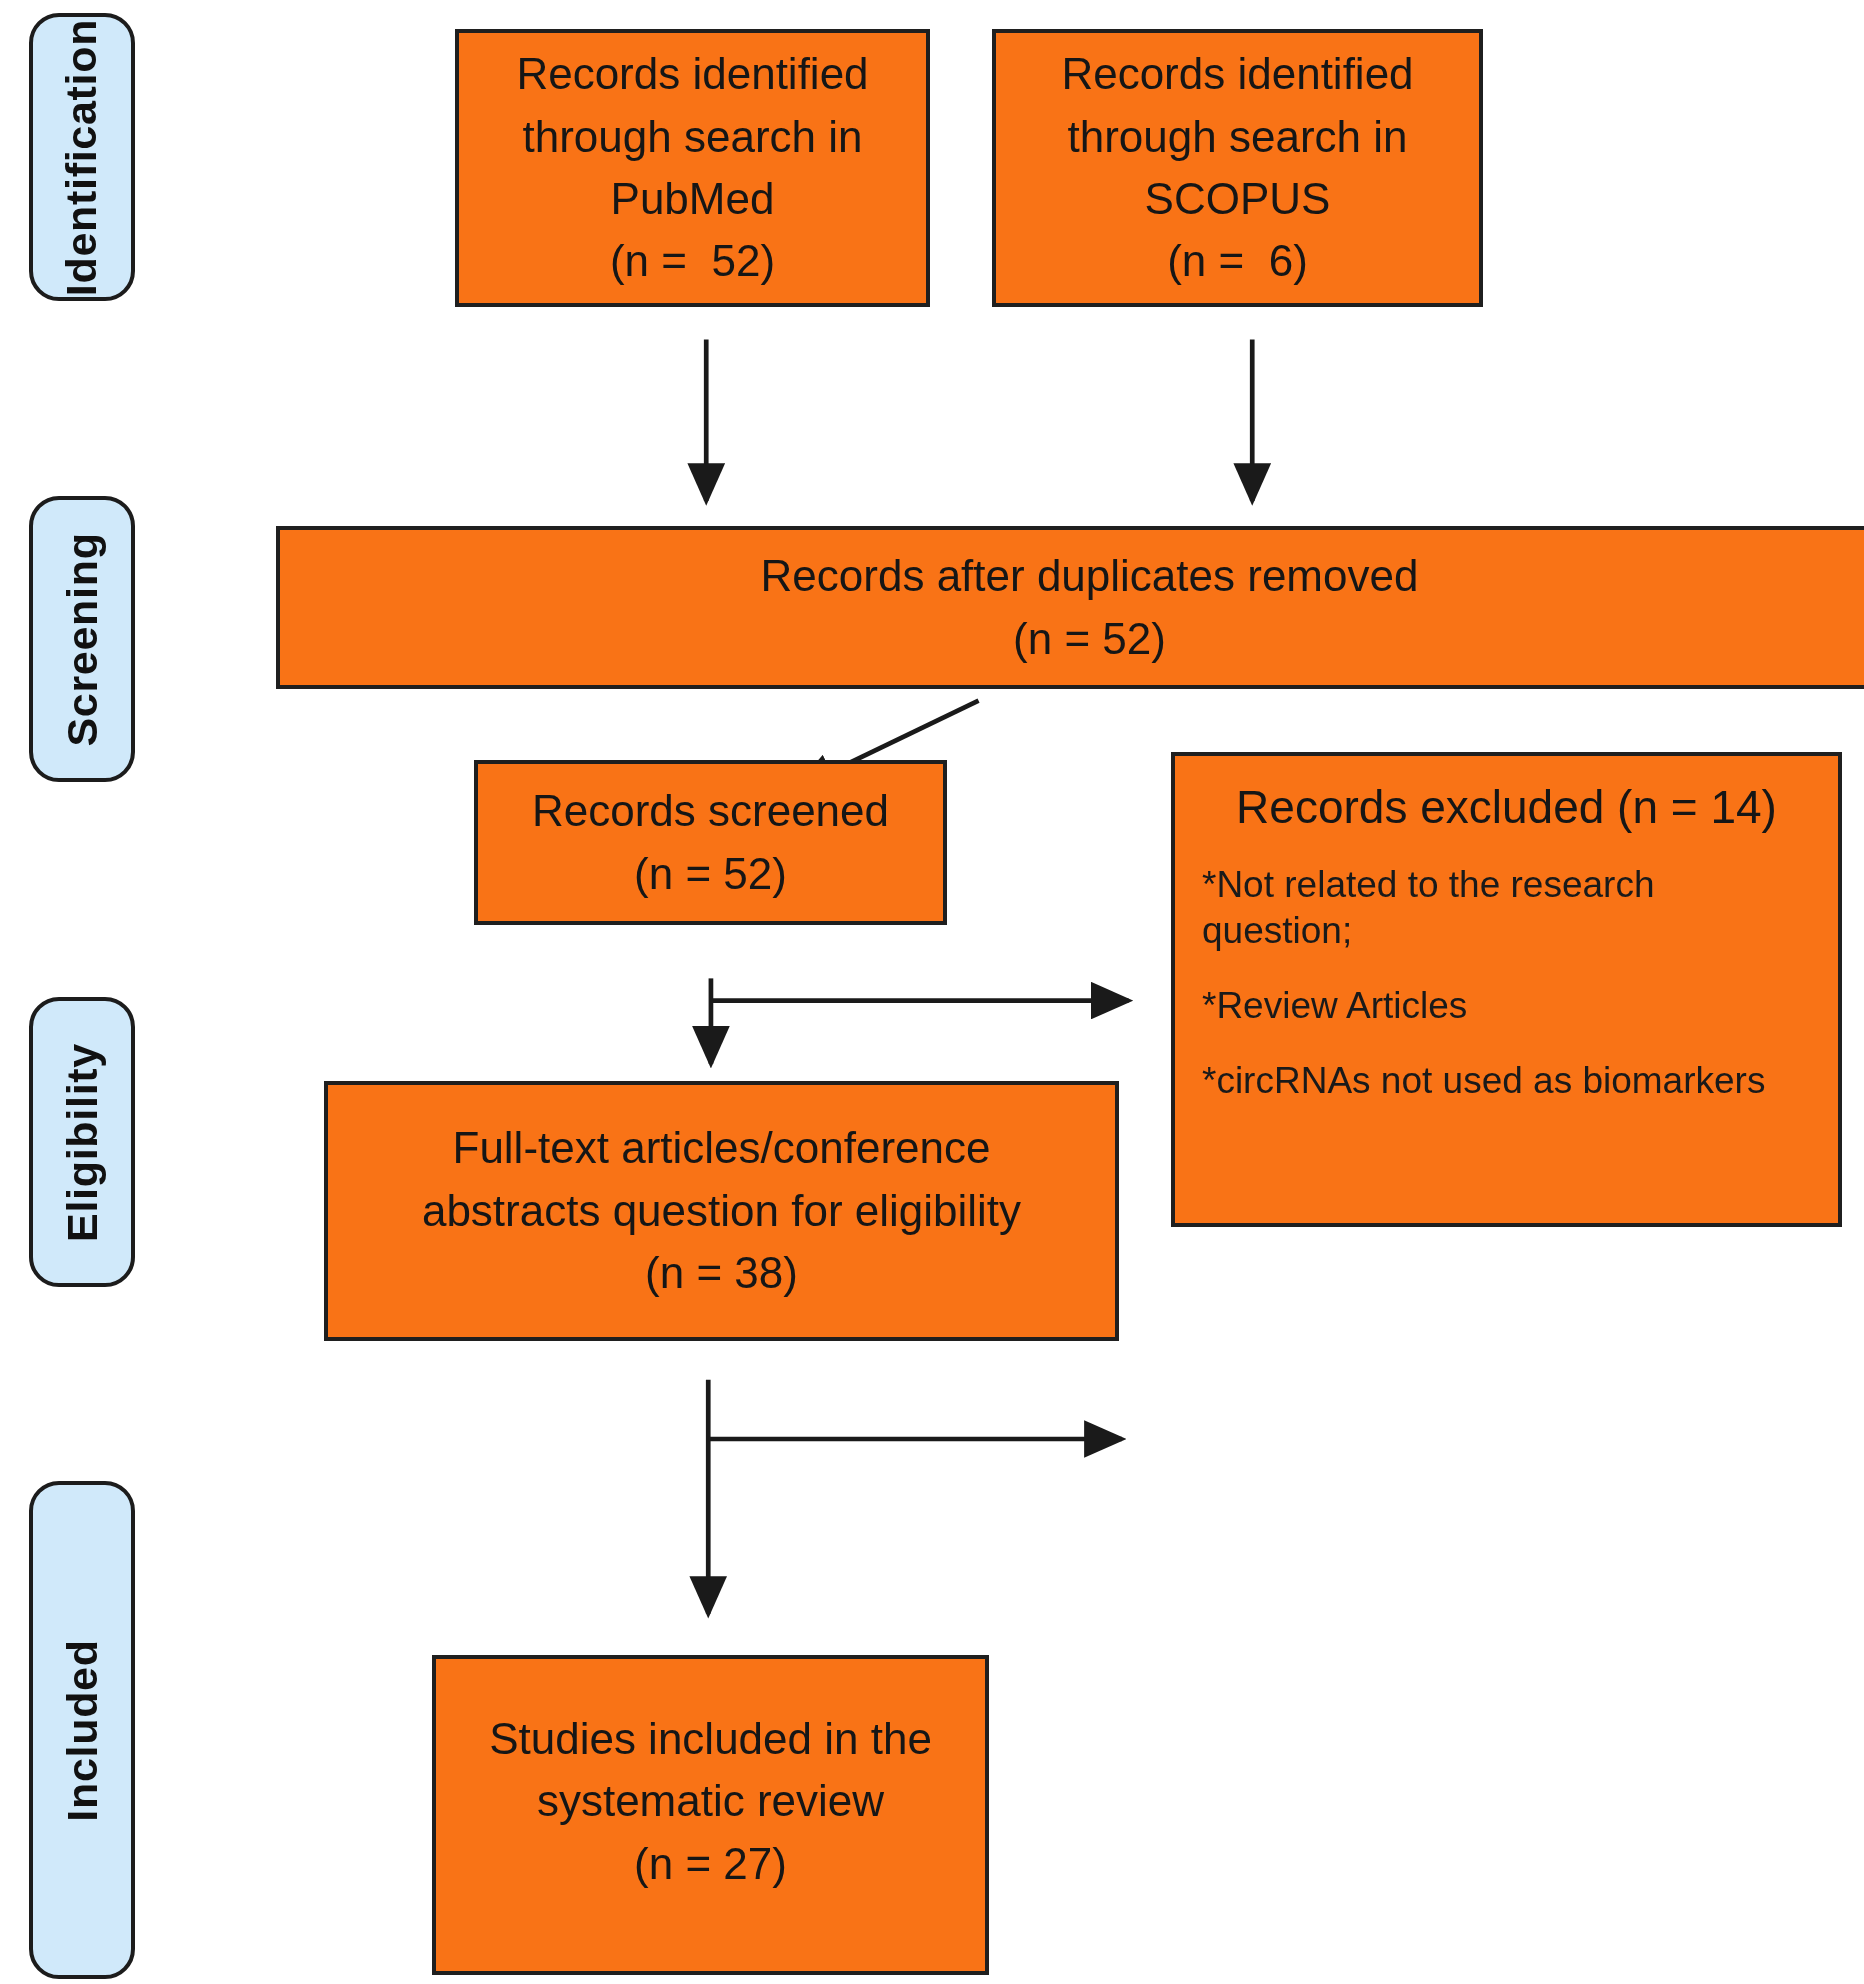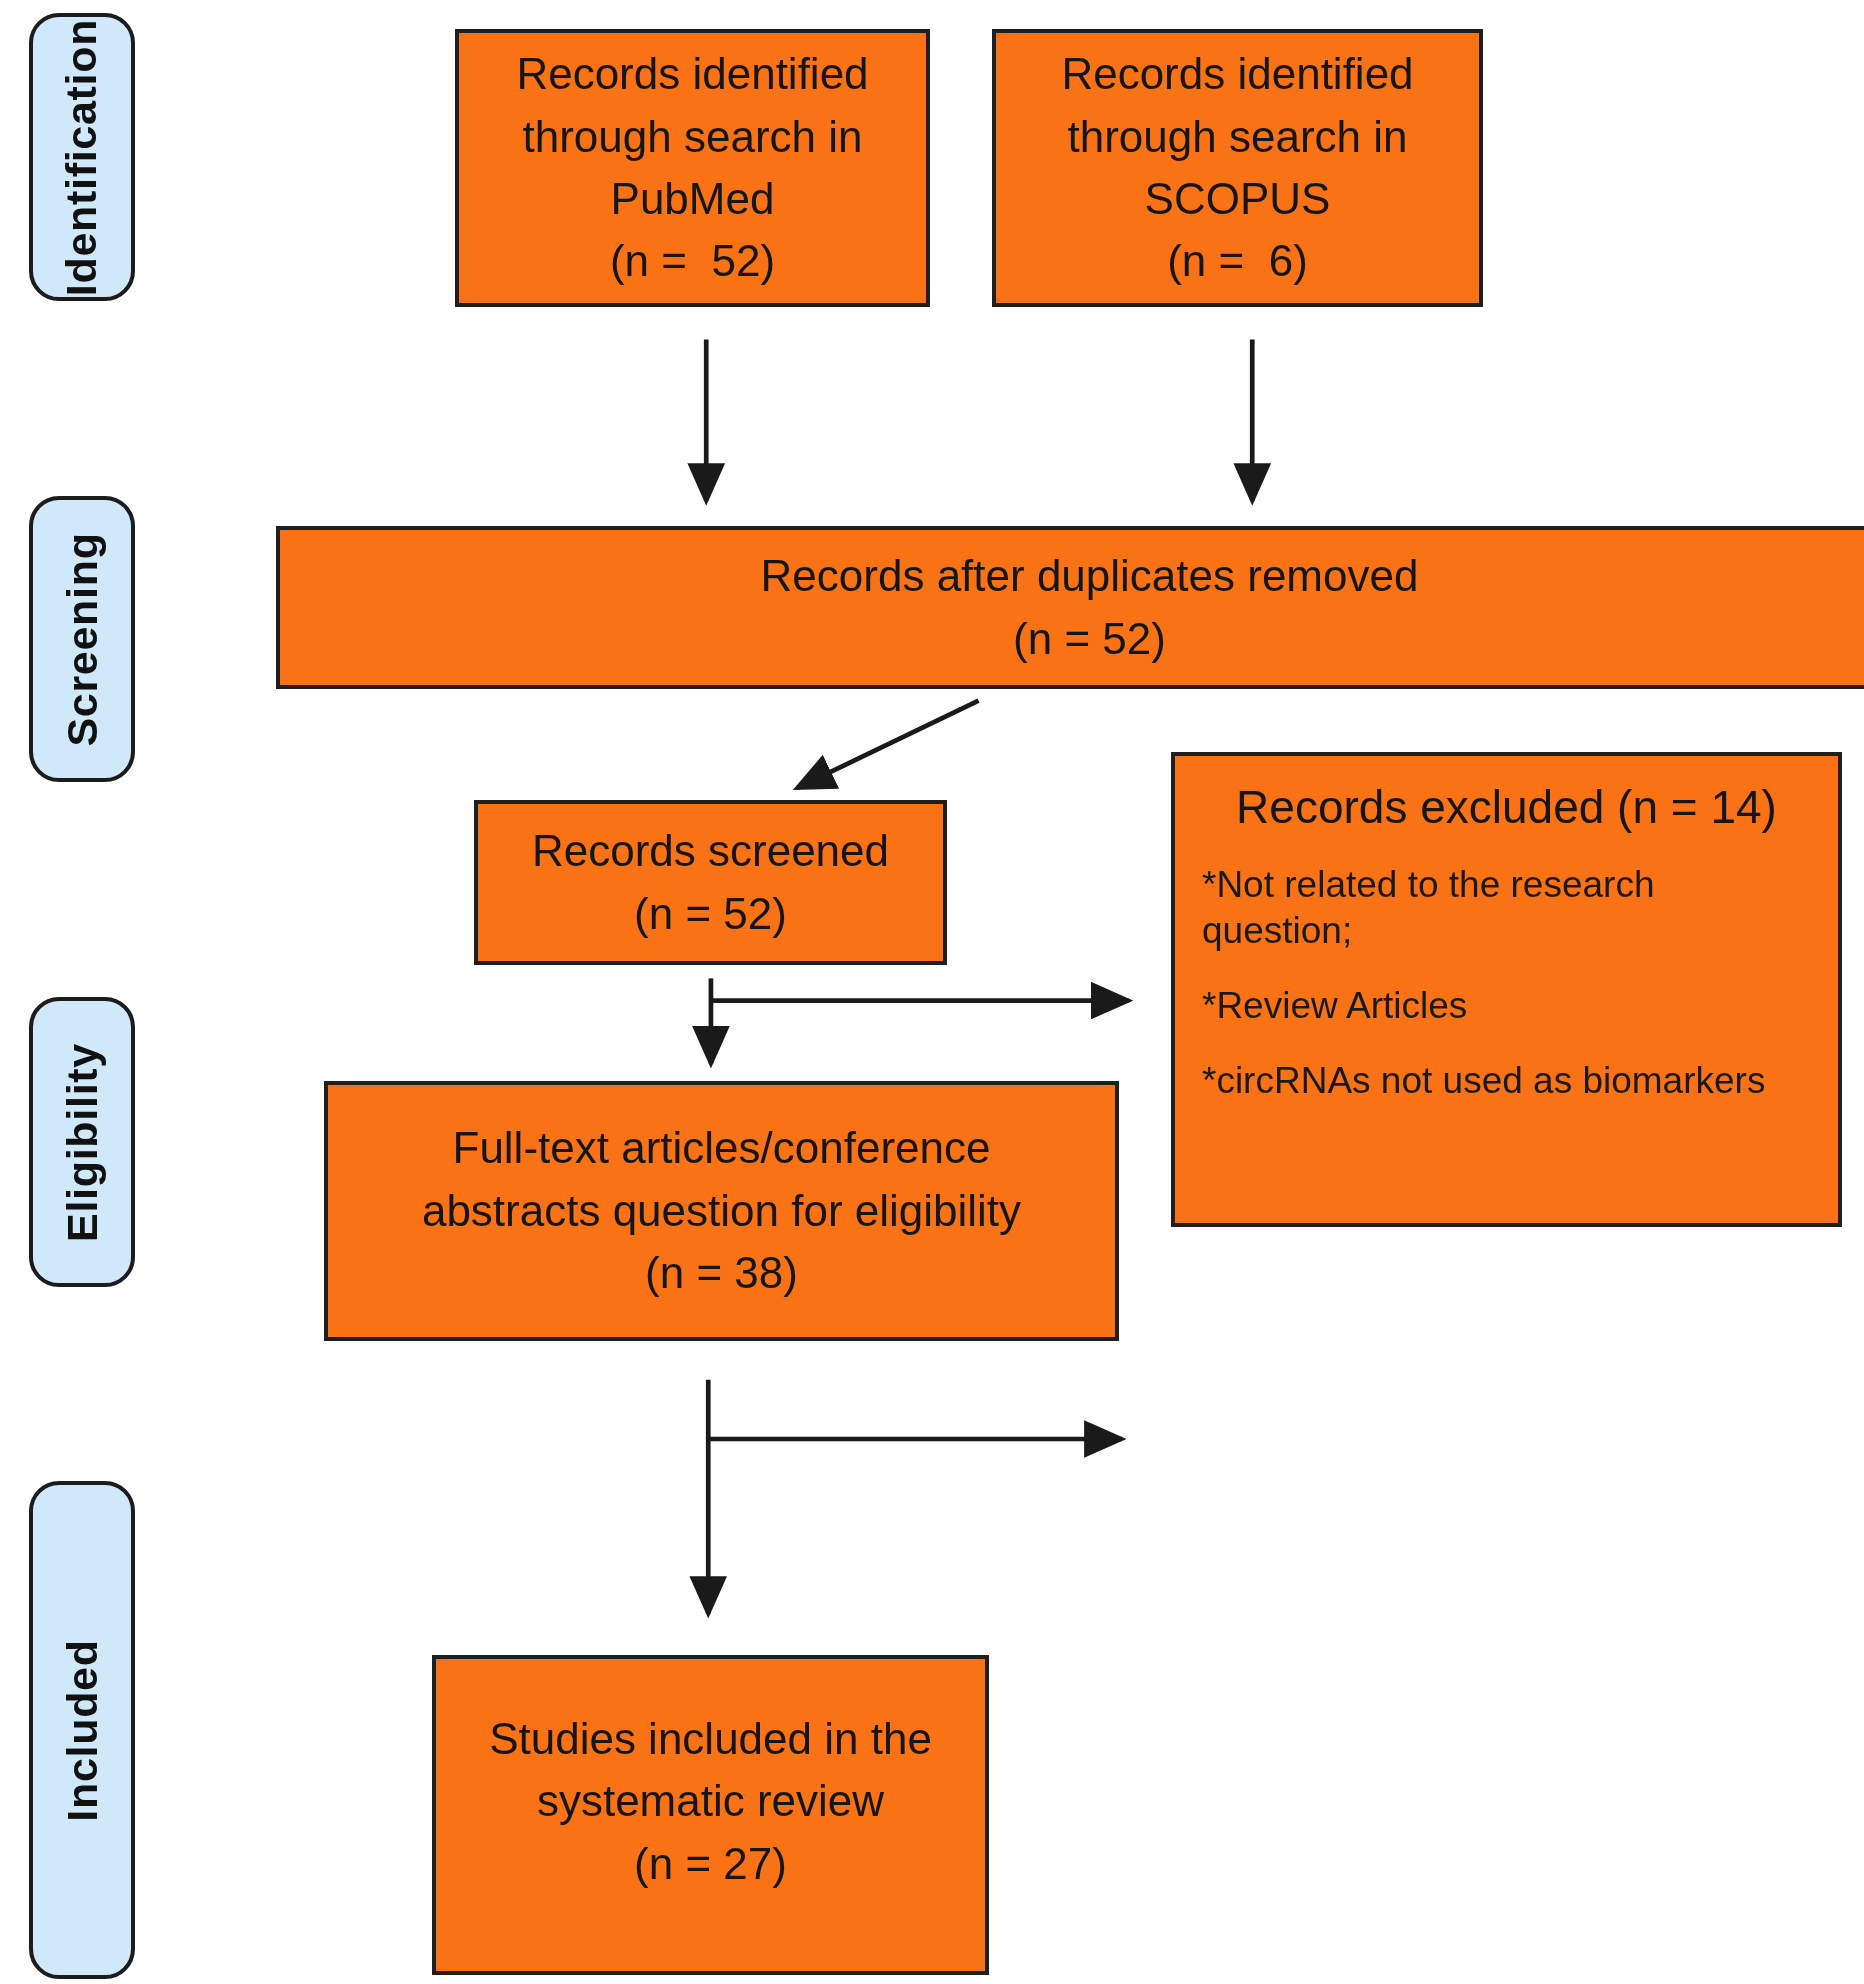--- a/index.html
+++ b/index.html
@@ -129,21 +129,21 @@
     <div class="line">through search in</div>
     <div class="line">SCOPUS</div>
     <div class="line">(n =  6)</div>
   </div>
 
   <div class="fbox" style="left:276px;top:526px;width:1627px;height:163px;">
     <div class="line">Records after duplicates removed</div>
     <div class="line">(n = 52)</div>
   </div>
 
-  <div class="fbox" style="left:474px;top:800px;width:473px;height:165px;">
+  <div class="fbox" style="left:474px;top:760px;width:473px;height:165px;">
     <div class="line">Records screened</div>
     <div class="line">(n = 52)</div>
   </div>
 
   <div class="fbox list-box" id="box-records-excluded" style="left:1171px;top:752px;width:671px;height:475px;">
     <div class="box-title">Records excluded (n = 14)</div>
     <div class="bullet">*Not related to the research question;</div>
     <div class="bullet">*Review Articles</div>
     <div class="bullet">*circRNAs not used as biomarkers</div>
   </div>

